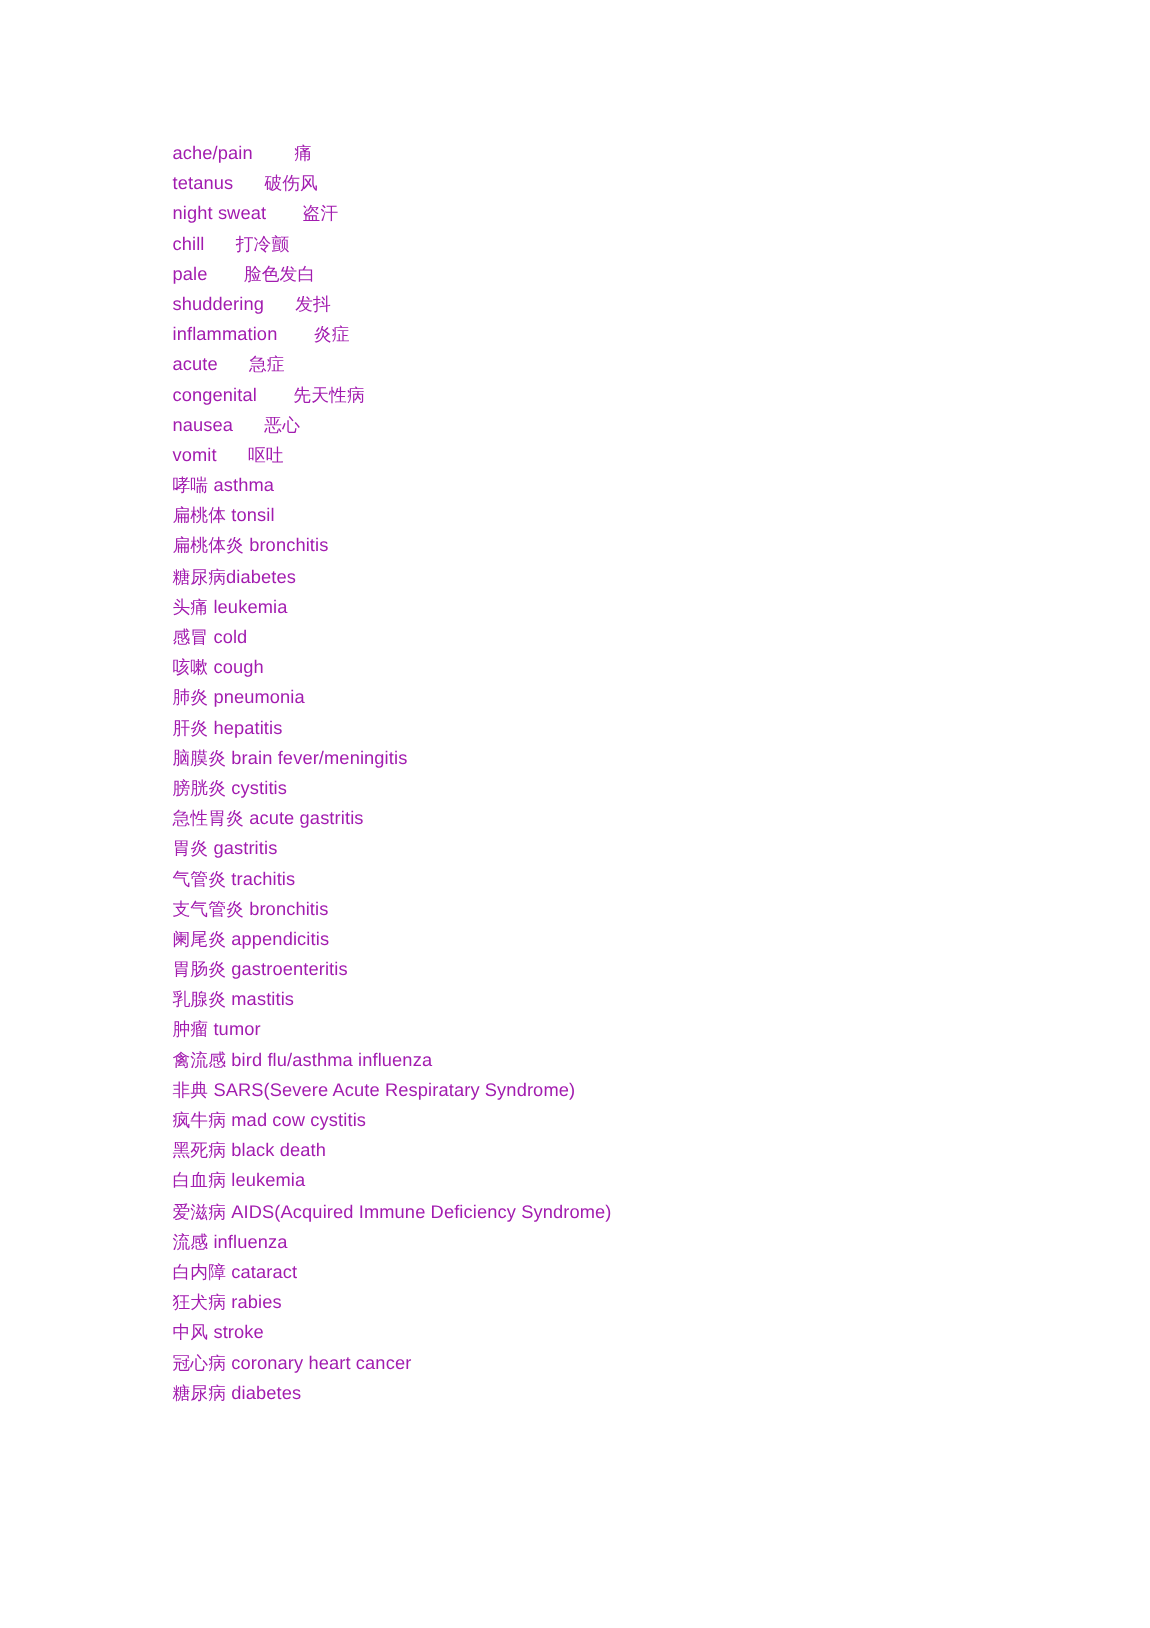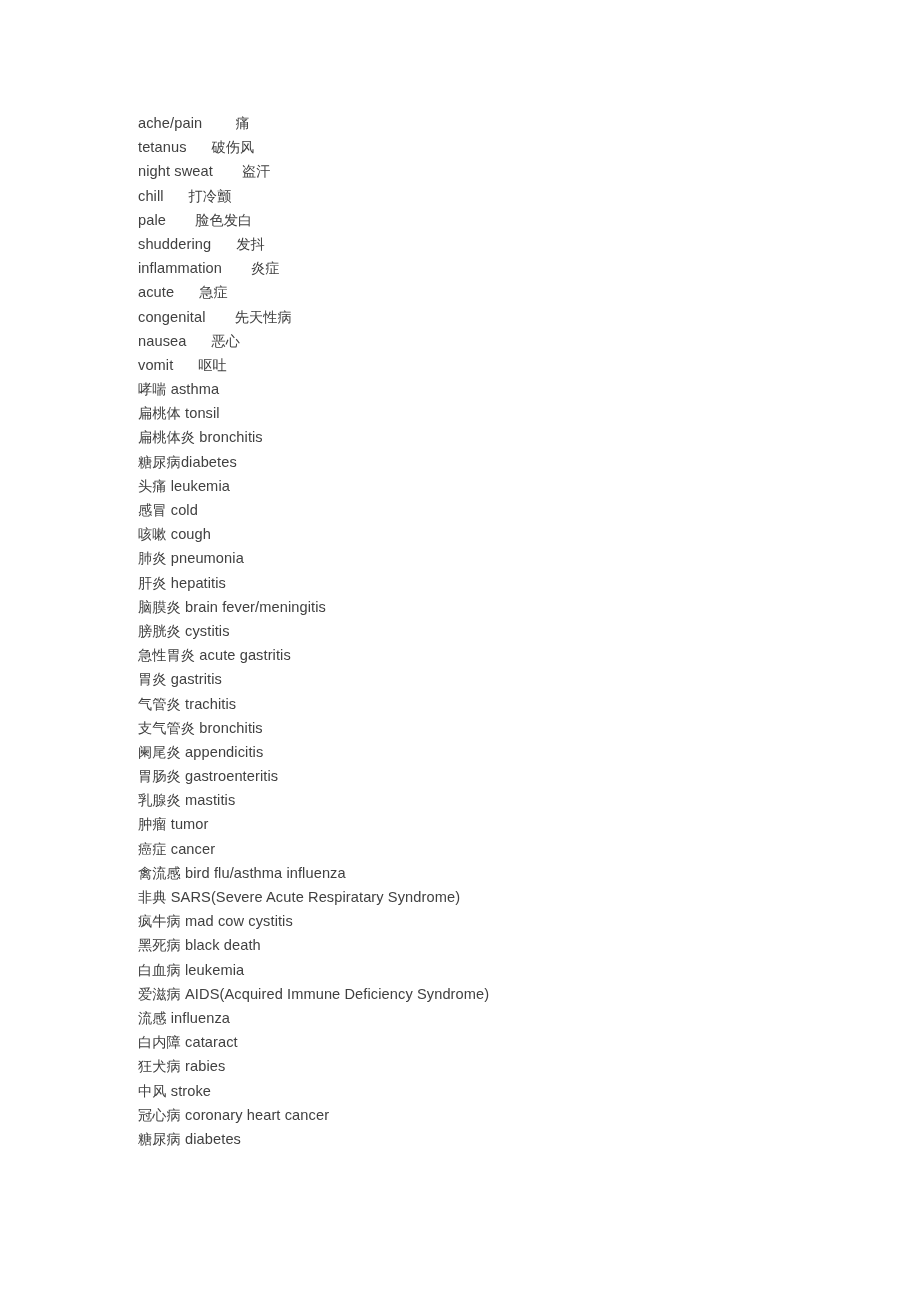--- a/index.html
+++ b/index.html
@@ -29,21 +29,21 @@
     list-style: none;
     margin: 0;
     padding: 0;
   }
   .vocab-line {
     font-size: 14.6px;
     line-height: 24.2px;
     height: 24.2px;
     white-space: pre;
     letter-spacing: 0.1px;
-    color: #404040;
+    color: #a21caf;
   }
   .term-cn {
     font-family: "DejaVu Sans", "Liberation Sans", sans-serif;
     font-size: 14.2px;
   }
   .term-en {
     font-family: "Liberation Sans", "DejaVu Sans", sans-serif;
     font-size: 14.6px;
   }
   .gap { white-space: pre; }
@@ -77,21 +77,20 @@
         <li class="vocab-line"><span class="term-cn">脑膜炎</span><span class="gap"> </span><span class="term-en">brain fever/meningitis</span></li>
         <li class="vocab-line"><span class="term-cn">膀胱炎</span><span class="gap"> </span><span class="term-en">cystitis</span></li>
         <li class="vocab-line"><span class="term-cn">急性胃炎</span><span class="gap"> </span><span class="term-en">acute gastritis</span></li>
         <li class="vocab-line"><span class="term-cn">胃炎</span><span class="gap"> </span><span class="term-en">gastritis</span></li>
         <li class="vocab-line"><span class="term-cn">气管炎</span><span class="gap"> </span><span class="term-en">trachitis</span></li>
         <li class="vocab-line"><span class="term-cn">支气管炎</span><span class="gap"> </span><span class="term-en">bronchitis</span></li>
         <li class="vocab-line"><span class="term-cn">阑尾炎</span><span class="gap"> </span><span class="term-en">appendicitis</span></li>
         <li class="vocab-line"><span class="term-cn">胃肠炎</span><span class="gap"> </span><span class="term-en">gastroenteritis</span></li>
         <li class="vocab-line"><span class="term-cn">乳腺炎</span><span class="gap"> </span><span class="term-en">mastitis</span></li>
         <li class="vocab-line"><span class="term-cn">肿瘤</span><span class="gap"> </span><span class="term-en">tumor</span></li>
-        <li class="vocab-line"><span class="term-cn">癌症</span><span class="gap"> </span><span class="term-en">cancer</span></li>
         <li class="vocab-line"><span class="term-cn">禽流感</span><span class="gap"> </span><span class="term-en">bird flu/asthma influenza</span></li>
         <li class="vocab-line"><span class="term-cn">非典</span><span class="gap"> </span><span class="term-en">SARS(Severe Acute Respiratary Syndrome)</span></li>
         <li class="vocab-line"><span class="term-cn">疯牛病</span><span class="gap"> </span><span class="term-en">mad cow cystitis</span></li>
         <li class="vocab-line"><span class="term-cn">黑死病</span><span class="gap"> </span><span class="term-en">black death</span></li>
         <li class="vocab-line"><span class="term-cn">白血病</span><span class="gap"> </span><span class="term-en">leukemia</span></li>
         <li class="vocab-line"><span class="term-cn">爱滋病</span><span class="gap"> </span><span class="term-en">AIDS(Acquired Immune Deficiency Syndrome)</span></li>
         <li class="vocab-line"><span class="term-cn">流感</span><span class="gap"> </span><span class="term-en">influenza</span></li>
         <li class="vocab-line"><span class="term-cn">白内障</span><span class="gap"> </span><span class="term-en">cataract</span></li>
         <li class="vocab-line"><span class="term-cn">狂犬病</span><span class="gap"> </span><span class="term-en">rabies</span></li>
         <li class="vocab-line"><span class="term-cn">中风</span><span class="gap"> </span><span class="term-en">stroke</span></li>

